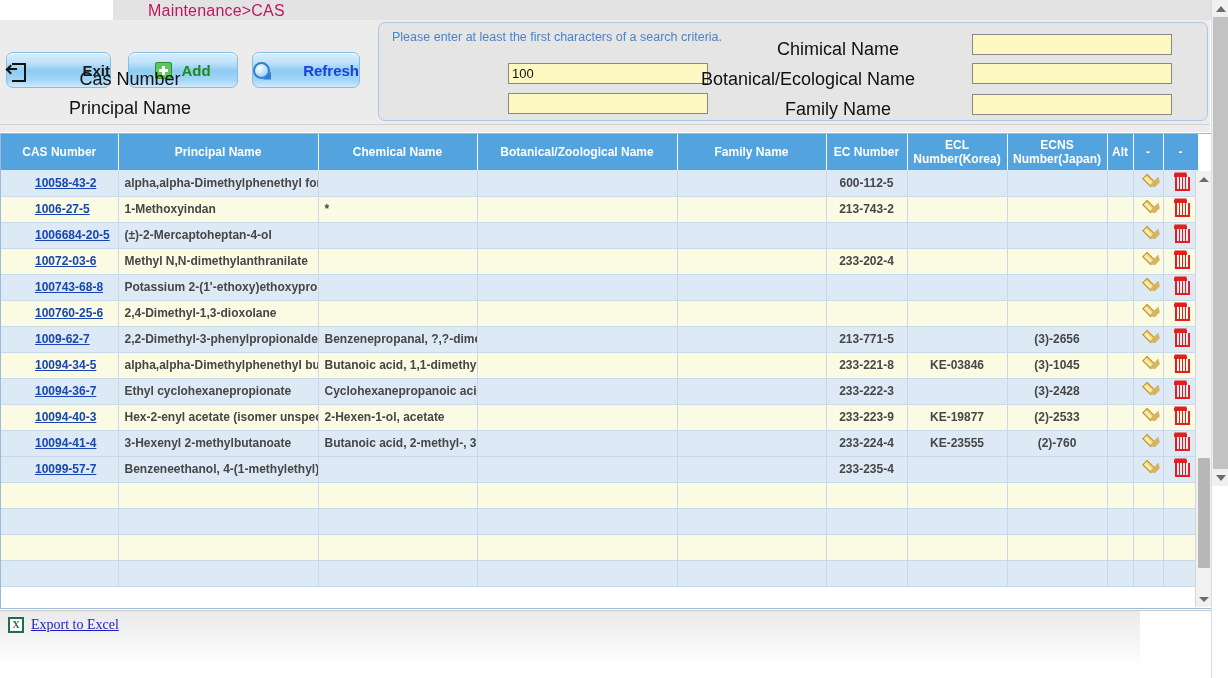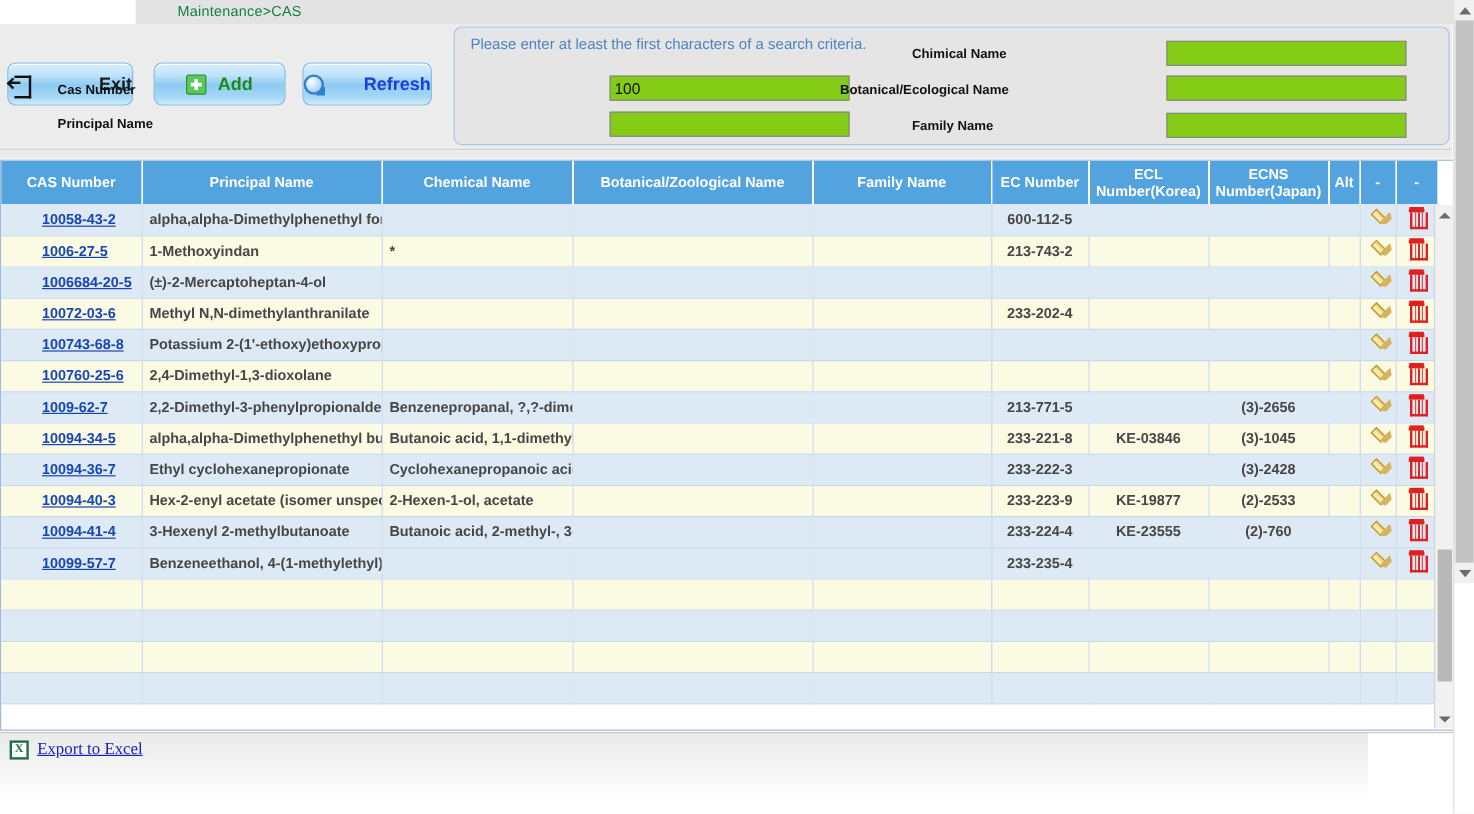--- a/index.html
+++ b/index.html
@@ -16,21 +16,21 @@
   #topbar {
     position: absolute; left: 0; top: 0; width: 1228px; height: 20px;
     background: #e3e3e3;
   }
   #topbar-tab {
     position: absolute; left: 0; top: 0; width: 113px; height: 20px;
     background: #ffffff;
   }
   #breadcrumb {
     position: absolute; left: 148px; top: 2px;
-    font-size: 12px; color: #15803d; letter-spacing: .2px;
+    font-size: 16px; color: #be185d; letter-spacing: .2px;
     white-space: nowrap;
   }
 
   
   #toolband {
     position: absolute; left: 0; top: 20px; width: 1210px; height: 104px;
     background: #ececec;
   }
   #toolband-edge {
     position: absolute; left: 1210px; top: 20px; width: 18px; height: 104px;
@@ -99,26 +99,26 @@
   
   #searchpanel {
     position: absolute; left: 378px; top: 22px; width: 830px; height: 99px;
     background: #e5e5e5; border: 1px solid #a8c7e8; border-radius: 7px;
   }
   #search-hint {
     position: absolute; left: 13px; top: 7px;
     font-size: 12.5px; color: #4b83c4;
   }
   .fld-label {
-    position: absolute; font-size: 11px; font-weight: bold; color: #111;
-    text-align: left; white-space: nowrap;
+    position: absolute; font-size: 18px; font-weight: normal; color: #111;
+    text-align: center; white-space: nowrap;
   }
   .fld-input {
     position: absolute; height: 21px;
-    border: 1px solid #888888; background: #84cc16;
+    border: 1px solid #888888; background: #fef9c3;
     font-family: "Liberation Sans", sans-serif; font-size: 13px;
     color: #111; padding: 0 3px; outline: none;
   }
   #lbl-cas      { left: 48px;  top: 69px;  width: 164px; }
   #in-cas       { left: 508px; top: 63px;  width: 200px; }
   #lbl-principal{ left: 48px;  top: 98px;  width: 164px; }
   #in-principal { left: 508px; top: 93px;  width: 200px; }
   #lbl-chemical { left: 760px; top: 39px;  width: 156px; }
   #in-chemical  { left: 972px; top: 34px;  width: 200px; }
   #lbl-botanical{ left: 700px; top: 69px;  width: 216px; }

